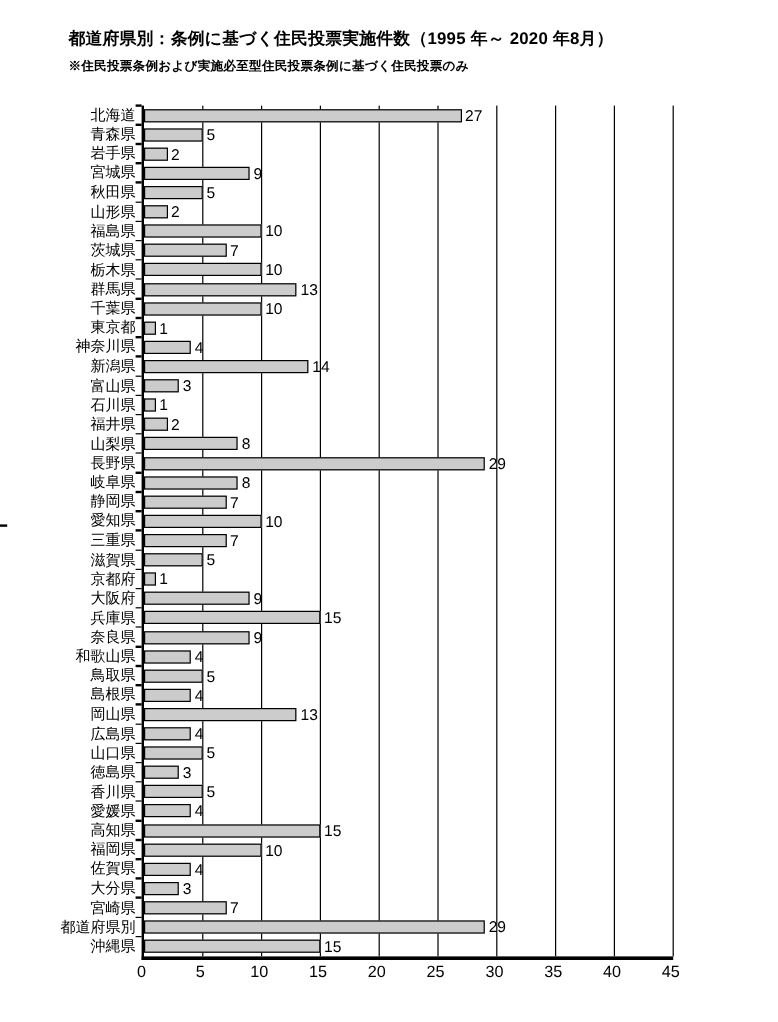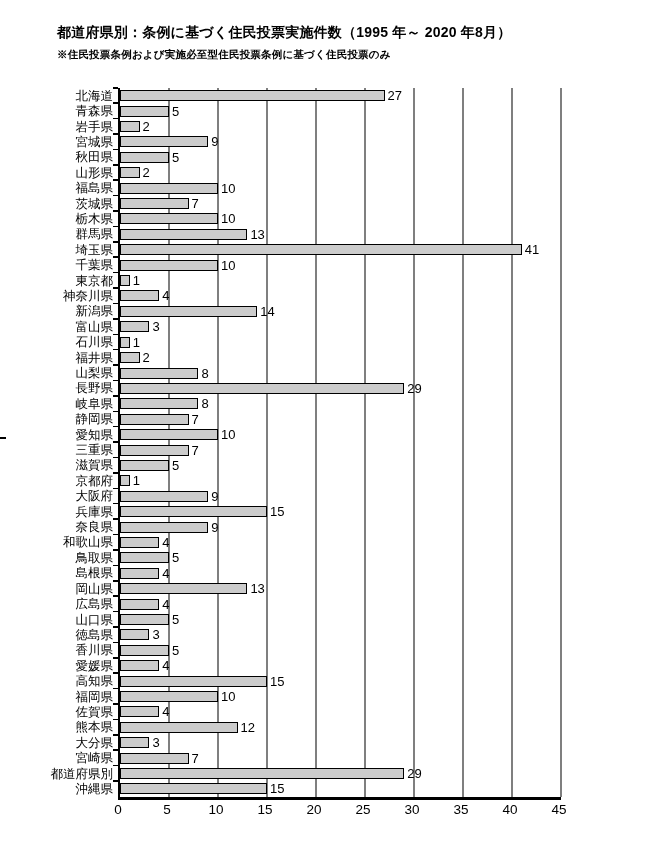--- a/index.html
+++ b/index.html
@@ -190,26 +190,20 @@
           <span class="val">10</span>
         </div>
         <div class="row">
           <div class="ytick"></div>
           <span class="ylabel">群馬県</span>
           <div class="bar" style="width: 28.8889%; background: rgb(204, 204, 204); border-color: rgb(0, 0, 0);"></div>
           <span class="val">13</span>
         </div>
         <div class="row">
           <div class="ytick"></div>
-          <span class="ylabel">埼玉県</span>
-          <div class="bar" style="width: 91.1111%; background: rgb(204, 204, 204); border-color: rgb(0, 0, 0);"></div>
-          <span class="val">41</span>
-        </div>
-        <div class="row">
-          <div class="ytick"></div>
           <span class="ylabel">千葉県</span>
           <div class="bar" style="width: 22.2222%; background: rgb(204, 204, 204); border-color: rgb(0, 0, 0);"></div>
           <span class="val">10</span>
         </div>
         <div class="row">
           <div class="ytick"></div>
           <span class="ylabel">東京都</span>
           <div class="bar" style="width: 2.22222%; background: rgb(204, 204, 204); border-color: rgb(0, 0, 0);"></div>
           <span class="val">1</span>
         </div>
@@ -373,26 +367,20 @@
           <div class="ytick"></div>
           <span class="ylabel">福岡県</span>
           <div class="bar" style="width: 22.2222%; background: rgb(204, 204, 204); border-color: rgb(0, 0, 0);"></div>
           <span class="val">10</span>
         </div>
         <div class="row">
           <div class="ytick"></div>
           <span class="ylabel">佐賀県</span>
           <div class="bar" style="width: 8.88889%; background: rgb(204, 204, 204); border-color: rgb(0, 0, 0);"></div>
           <span class="val">4</span>
-        </div>
-        <div class="row">
-          <div class="ytick"></div>
-          <span class="ylabel">熊本県</span>
-          <div class="bar" style="width: 26.6667%; background: rgb(204, 204, 204); border-color: rgb(0, 0, 0);"></div>
-          <span class="val">12</span>
         </div>
         <div class="row">
           <div class="ytick"></div>
           <span class="ylabel">大分県</span>
           <div class="bar" style="width: 6.66667%; background: rgb(204, 204, 204); border-color: rgb(0, 0, 0);"></div>
           <span class="val">3</span>
         </div>
         <div class="row">
           <div class="ytick"></div>
           <span class="ylabel">宮崎県</span>

